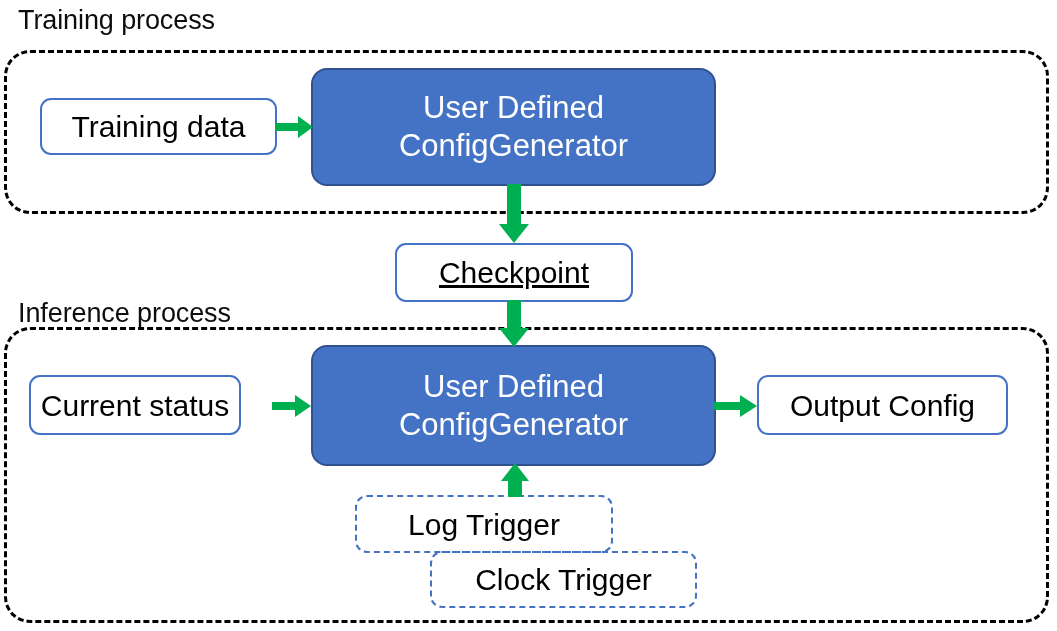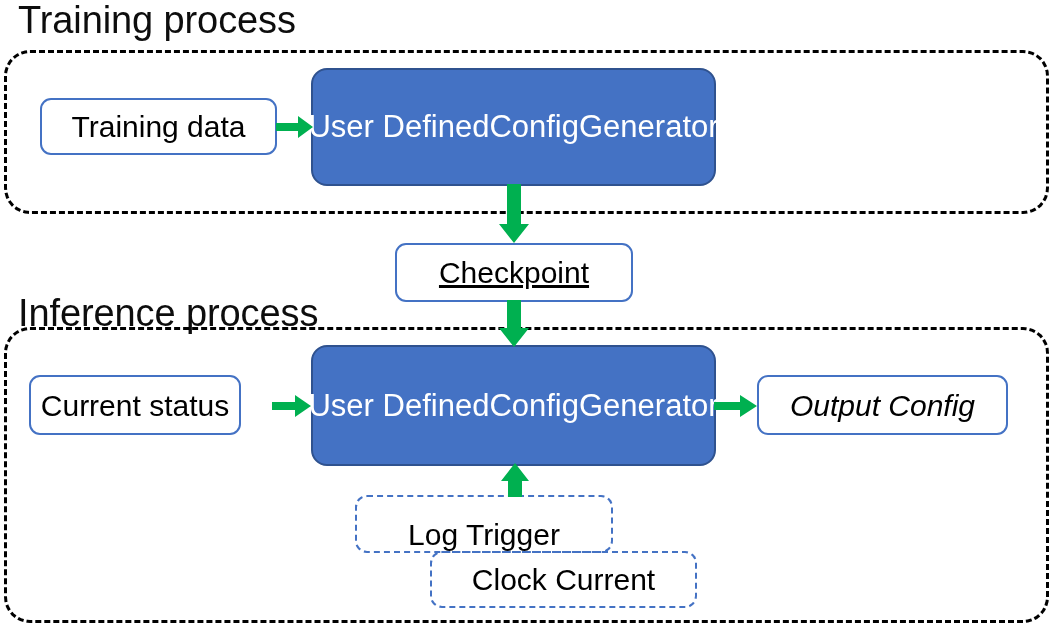--- a/index.html
+++ b/index.html
@@ -17,21 +17,21 @@
     position: relative;
     width: 1057px;
     height: 631px;
     background: #ffffff;
     overflow: hidden;
   }
 
   
   .section-caption {
     position: absolute;
-    font-size: 38px;
+    font-size: 27px;
     line-height: 34px;
     color: #0d0d0d;
     white-space: nowrap;
     letter-spacing: -0.1px;
   }
   #caption-training { left: 18px; top: 3px; }
   #caption-inference { left: 18px; top: 296px; }
 
   
   .process-container {
@@ -55,50 +55,50 @@
     align-items: center;
     justify-content: center;
     color: #000000;
     font-size: 30px;
     line-height: 1.1;
     white-space: nowrap;
   }
   #box-training-data { left: 40px;  top: 98px;  width: 237px; height: 57px; }
   #box-checkpoint    { left: 395px; top: 243px; width: 238px; height: 59px; text-decoration: underline; }
   #box-current-status{ left: 29px;  top: 375px; width: 212px; height: 60px; }
-  #box-output-config { left: 757px; top: 375px; width: 251px; height: 60px; font-style: italic; }
+  #box-output-config { left: 757px; top: 375px; width: 251px; height: 60px; }
 
   
   .trigger-box {
     position: absolute;
     box-sizing: border-box;
     border: 2px dashed #4472C4;
     border-radius: 12px;
     background: transparent;
     display: flex;
     align-items: center;
     justify-content: center;
     color: #000000;
     font-size: 30px;
     line-height: 1.1;
     white-space: nowrap;
   }
-  #box-log-trigger   { left: 355px; top: 495px; width: 258px; height: 58px; align-items: flex-end; }
+  #box-log-trigger   { left: 355px; top: 495px; width: 258px; height: 58px; }
   #box-clock-trigger { left: 430px; top: 551px; width: 267px; height: 57px; z-index: 3; background:#fff; }
   #box-clock-trigger { background: transparent; }
 
   
   .main-node {
     position: absolute;
     box-sizing: border-box;
     background: #4472C4;
     border: 2px solid #2F528F;
     border-radius: 16px;
     display: flex;
-    flex-direction: row;
+    flex-direction: column;
     align-items: center;
     justify-content: center;
     color: #ffffff;
     font-size: 31px;
     line-height: 38px;
     white-space: nowrap;
     z-index: 2;
   }
   #node-training-cfg  { left: 311px; top: 68px;  width: 405px; height: 118px; }
   #node-inference-cfg { left: 311px; top: 345px; width: 405px; height: 121px; }
@@ -183,16 +183,16 @@
     <svg width="32" height="36" viewBox="0 0 32 36">
       <path d="M16,0 L30,18 L23,18 L23,34 L9,34 L9,18 L2,18 Z" fill="#00B050"></path>
     </svg>
   </div>
 
   <div class="trigger-box" id="box-log-trigger">
     <span>Log Trigger</span>
   </div>
 
   <div class="trigger-box" id="box-clock-trigger">
-    <span>Clock Current</span>
+    <span>Clock Trigger</span>
   </div>
 
 </div>
 
 </body></html>

